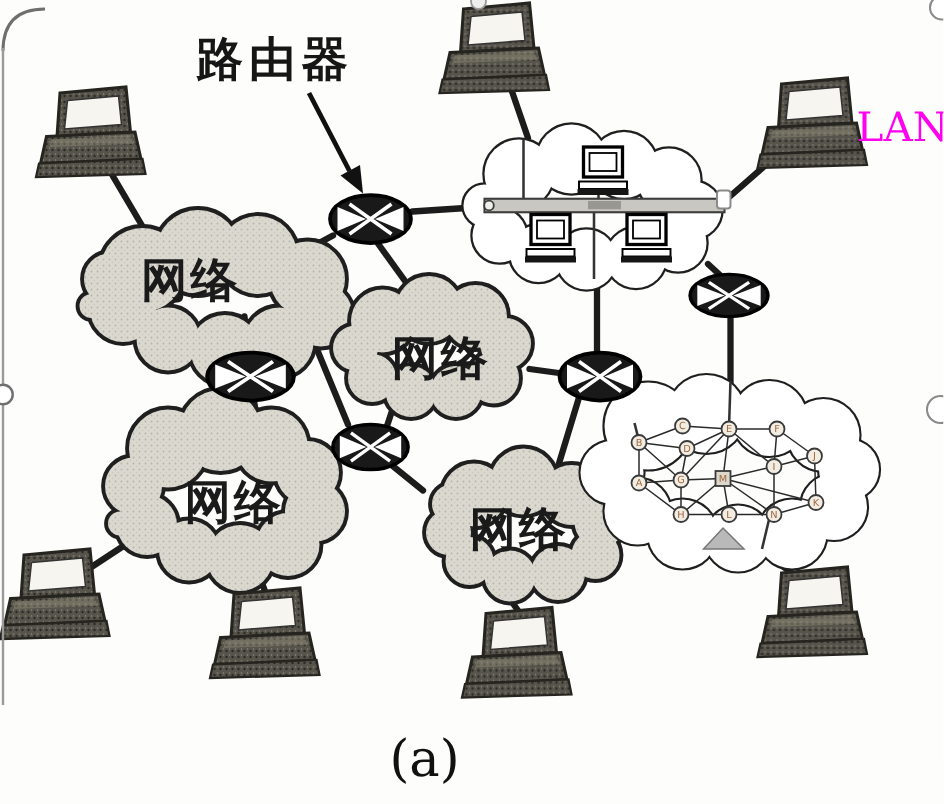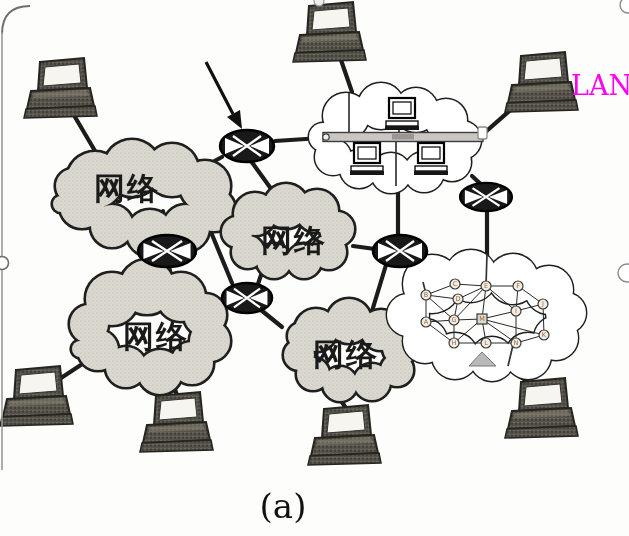--- a/index.html
+++ b/index.html
@@ -299,19 +299,20 @@
       <polygon points="242,129 240,110 227,117" fill="#111"></polygon>
       <path d="M 2,34 Q 2,6 30,6" fill="none" stroke="#6f6f6f" stroke-width="2"></path>
       <line x1="2" y1="32" x2="2" y2="470" stroke="#9a9a9a" stroke-width="1.6"></line>
       <circle cx="2" cy="263" r="6.5" fill="#fff" stroke="#6f6f6f" stroke-width="1.6"></circle>
       <circle cx="627" cy="273" r="9" fill="#fff" stroke="#8a8a8a" stroke-width="1.4"></circle>
       <circle cx="628" cy="5" r="8" fill="#fff" stroke="#8a8a8a" stroke-width="1.4"></circle>
       <circle cx="319" cy="1" r="5" fill="#eee" stroke="#999" stroke-width="1.2"></circle>
       <polygon points="469,366 496,366 482,352" fill="#b9b9b9" stroke="#777" stroke-width="1"></polygon>
     </svg>
 
+  <div class="label router-label">路由器</div>
   <div class="label netlabel" id="nl0" style="left: 127px; top: 188px;">网络</div>
   <div class="label netlabel" id="nl1" style="left: 294px; top: 240px;">网络</div>
   <div class="label netlabel" id="nl2" style="left: 156px; top: 336px;">网络</div>
   <div class="label netlabel" id="nl3" style="left: 346px; top: 354px;">网络</div>
   <div class="label lan-label">LAN</div>
   <div class="label caption">(a)</div>
 </div>
 
 </body></html>

